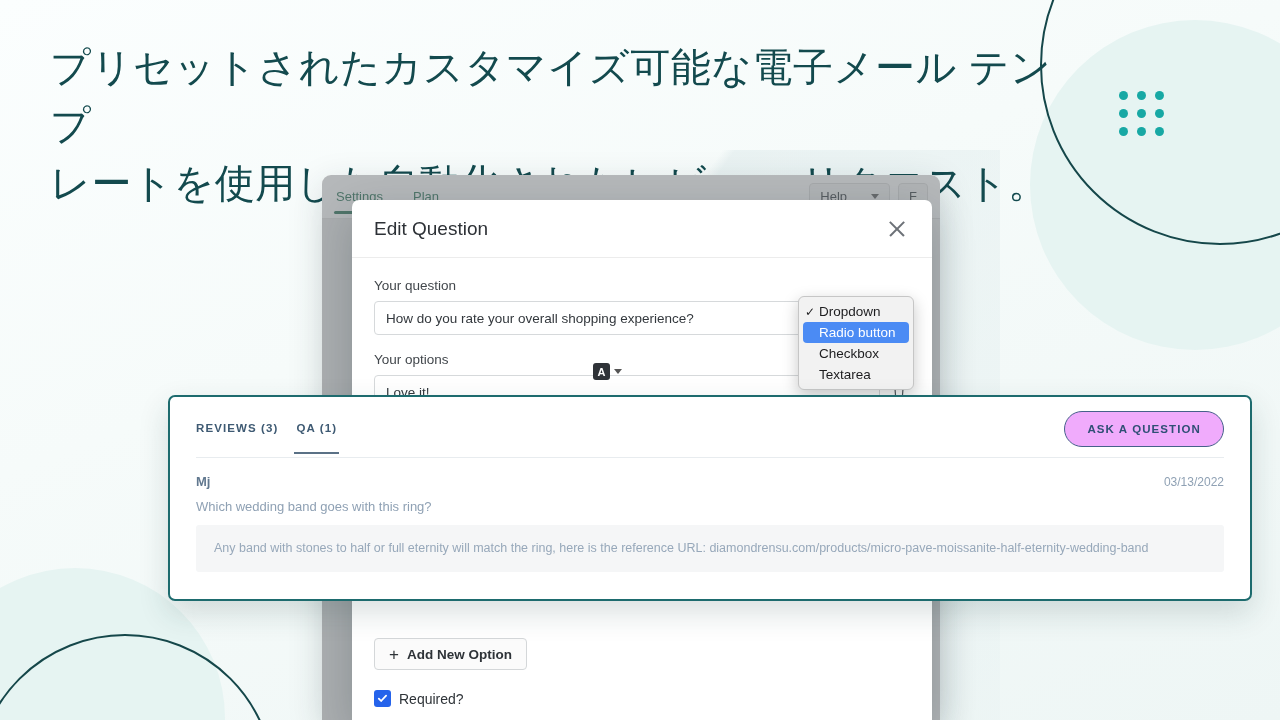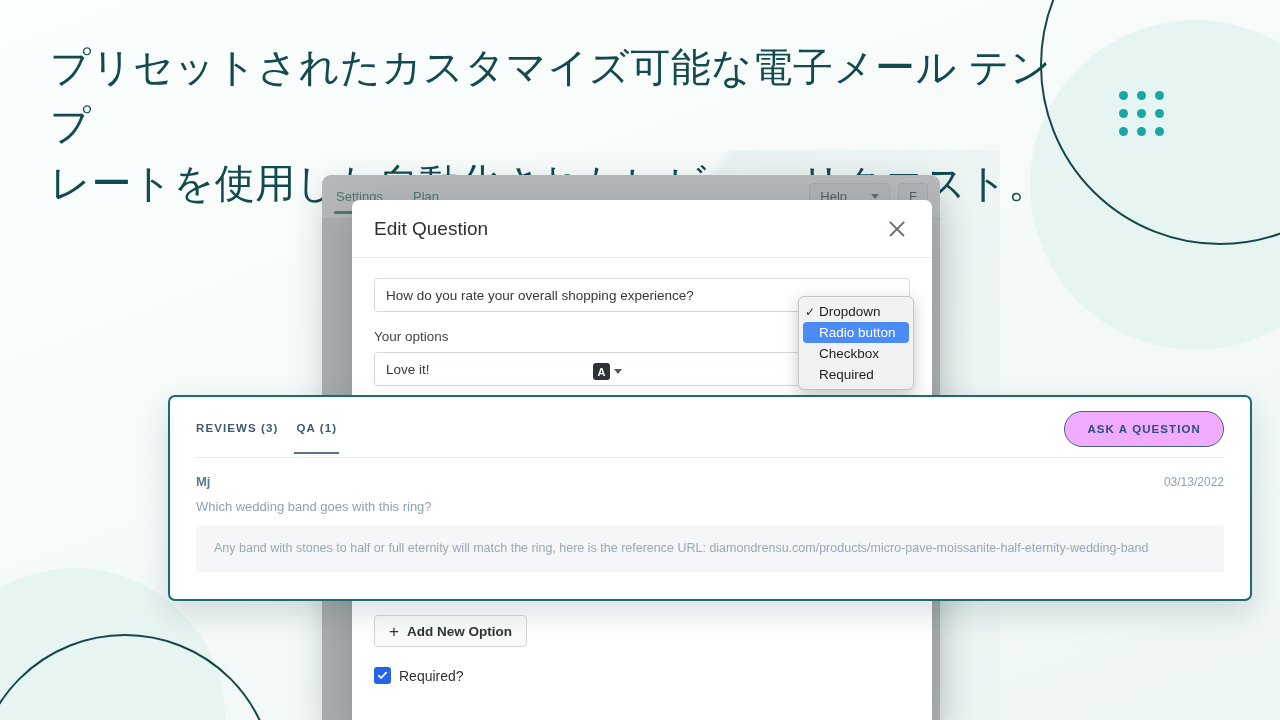--- a/index.html
+++ b/index.html
@@ -457,20 +457,21 @@
     <span class="caret-down"></span>
   </div>
 
   <div id="edit-modal">
     <div id="modal-header">
       <div id="modal-title">Edit Question</div>
       <div id="modal-close"></div>
     </div>
 
     <div id="modal-body">
+      <label class="field-label">Your question</label>
       <div class="text-input">How do you rate your overall shopping experience?</div>
 
       <label class="field-label">Your options</label>
       <div class="option-row">
         <div class="text-input">Love it!</div>
         <div id="trash-icon">
           <svg width="22" height="22" viewBox="0 0 22 22" aria-hidden="true">
             <path d="M7 7.5h8l-.7 9.2a1.2 1.2 0 0 1-1.2 1.1H8.9a1.2 1.2 0 0 1-1.2-1.1L7 7.5z" fill="none" stroke="#555b60" stroke-width="1.2"></path>
             <path d="M5.6 6.2h10.8M9.3 6.2V4.9h3.4v1.3" fill="none" stroke="#555b60" stroke-width="1.2" stroke-linecap="round"></path>
           </svg>
@@ -502,21 +503,21 @@
       <div class="popup-item selected">
         <span class="tick"></span>
         <span>Radio button</span>
       </div>
       <div class="popup-item">
         <span class="tick"></span>
         <span>Checkbox</span>
       </div>
       <div class="popup-item">
         <span class="tick"></span>
-        <span>Required</span>
+        <span>Textarea</span>
       </div>
     </div>
   </div>
 
   <div id="review-card">
     <div id="review-tabs-bar">
       <div class="review-tab">REVIEWS (3)</div>
       <div class="review-tab active">QA (1)</div>
       <button id="ask-question-btn">ASK A QUESTION</button>
     </div>

